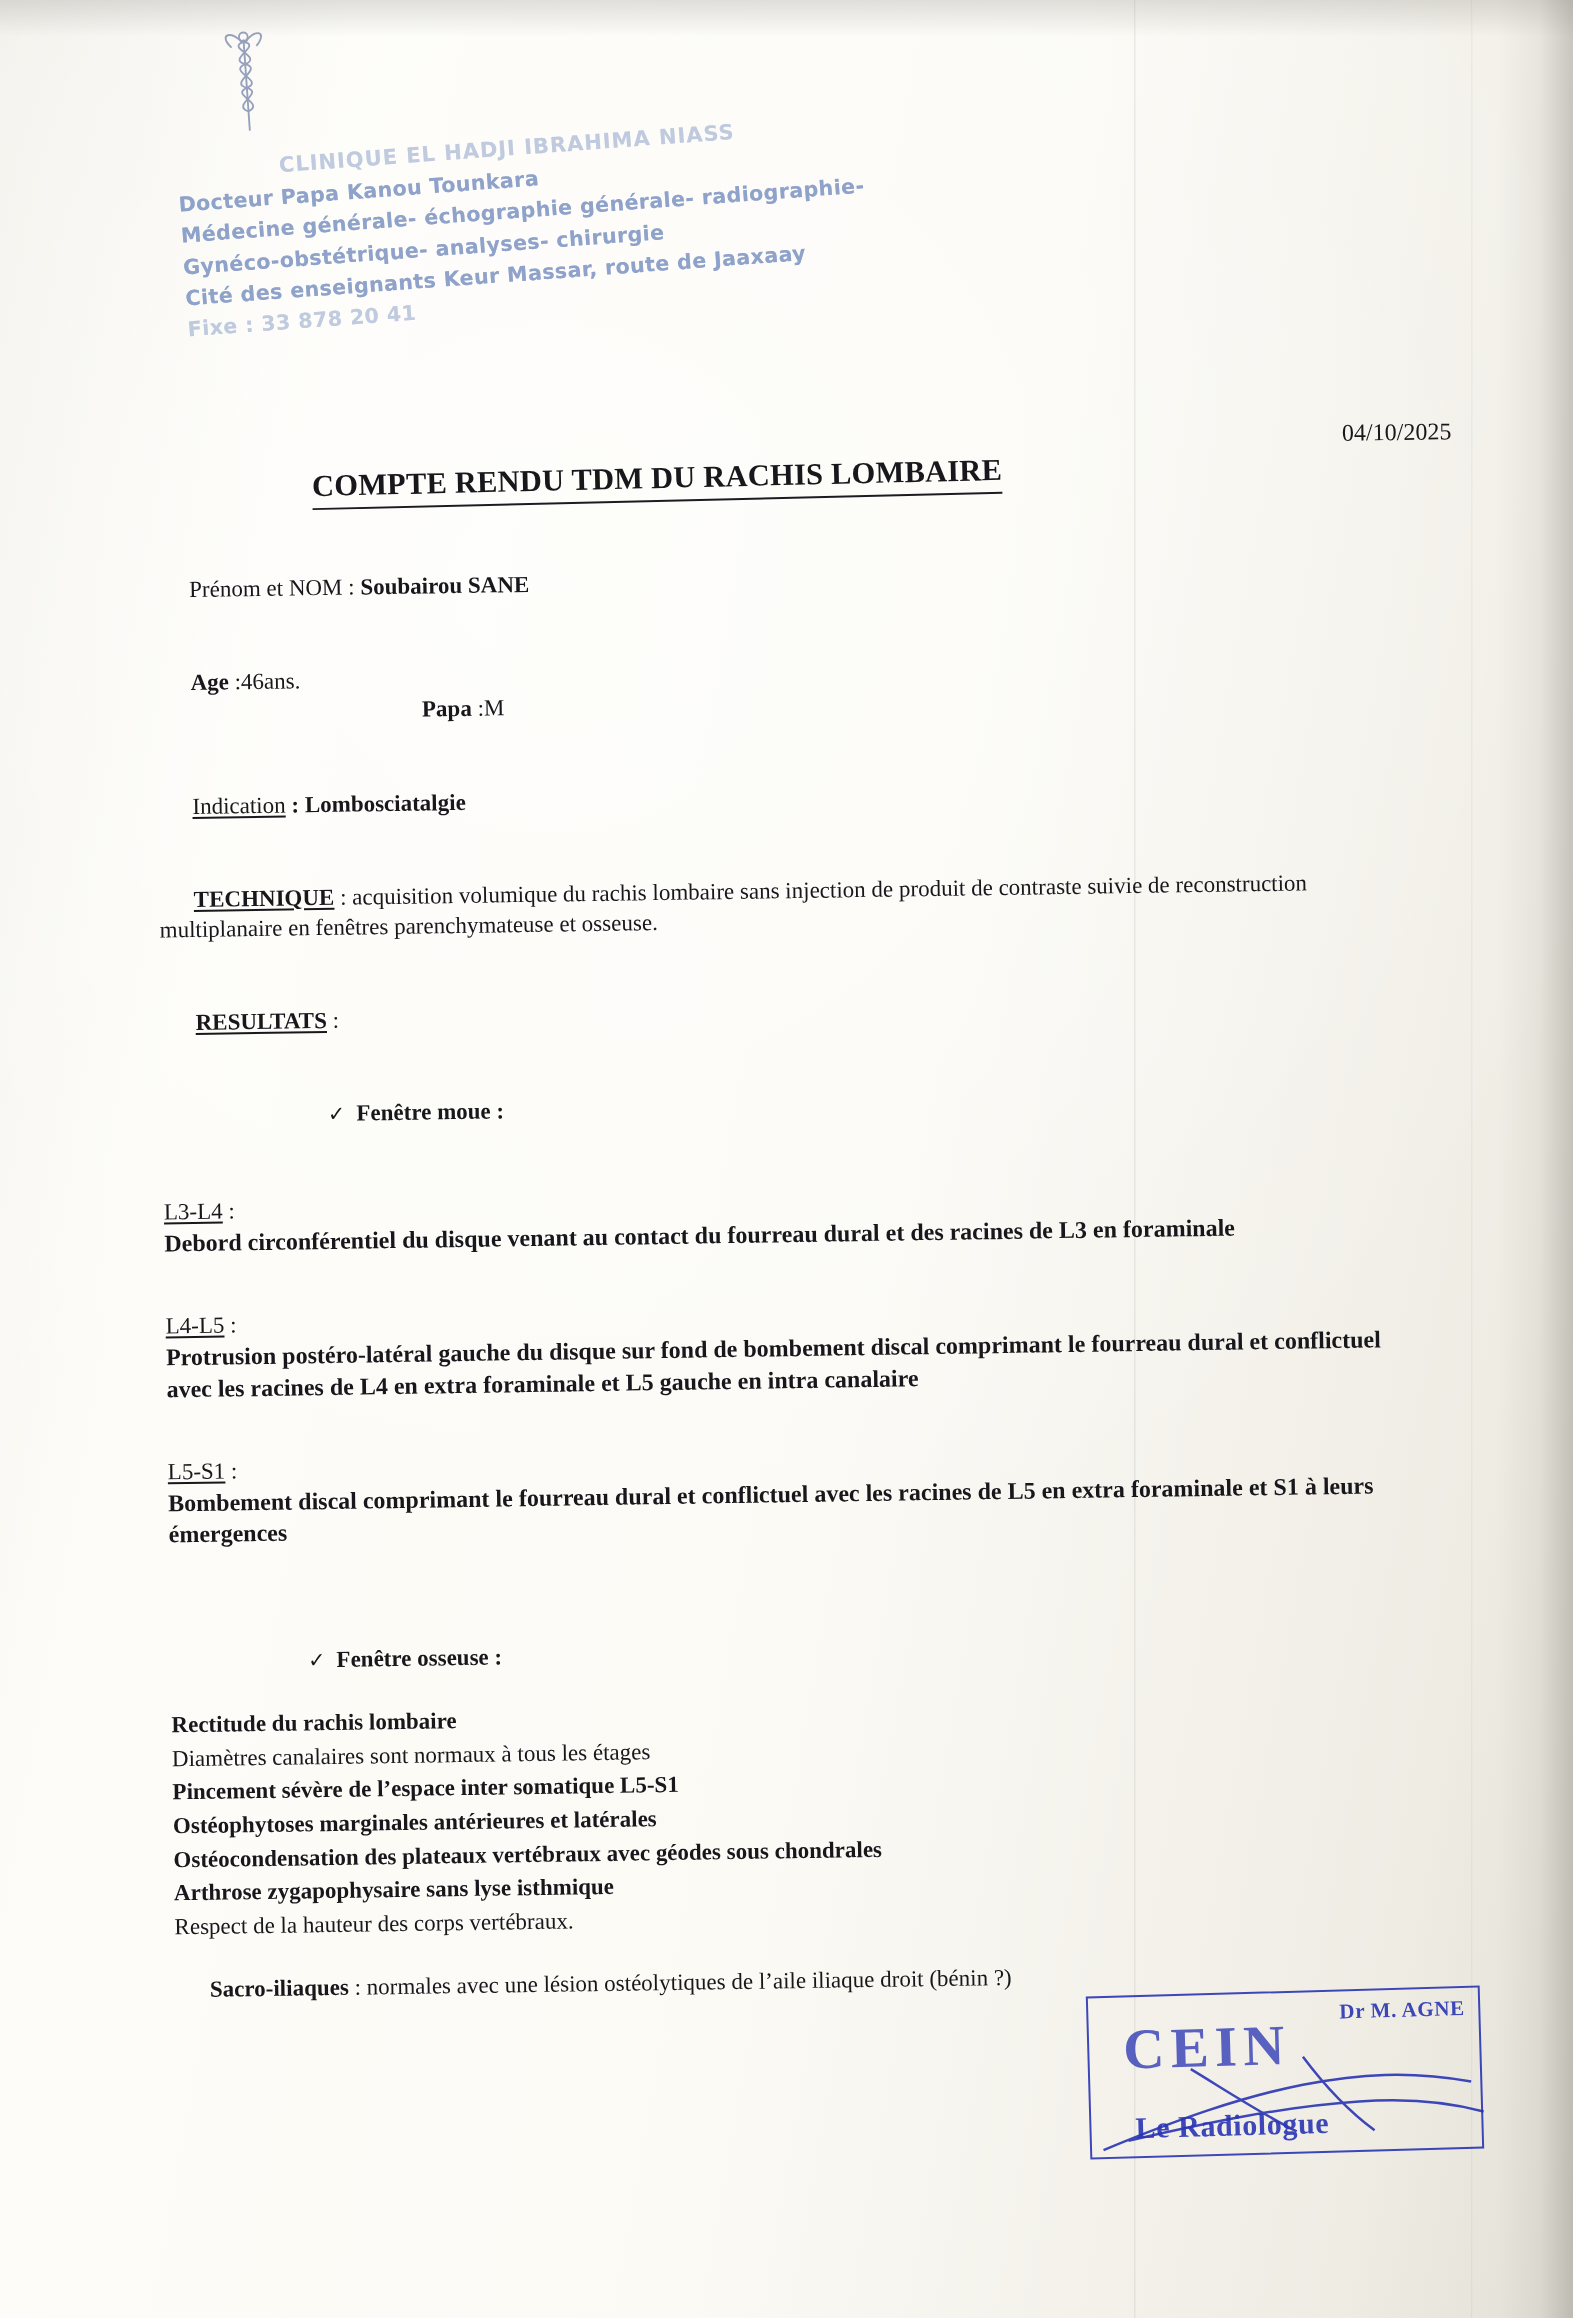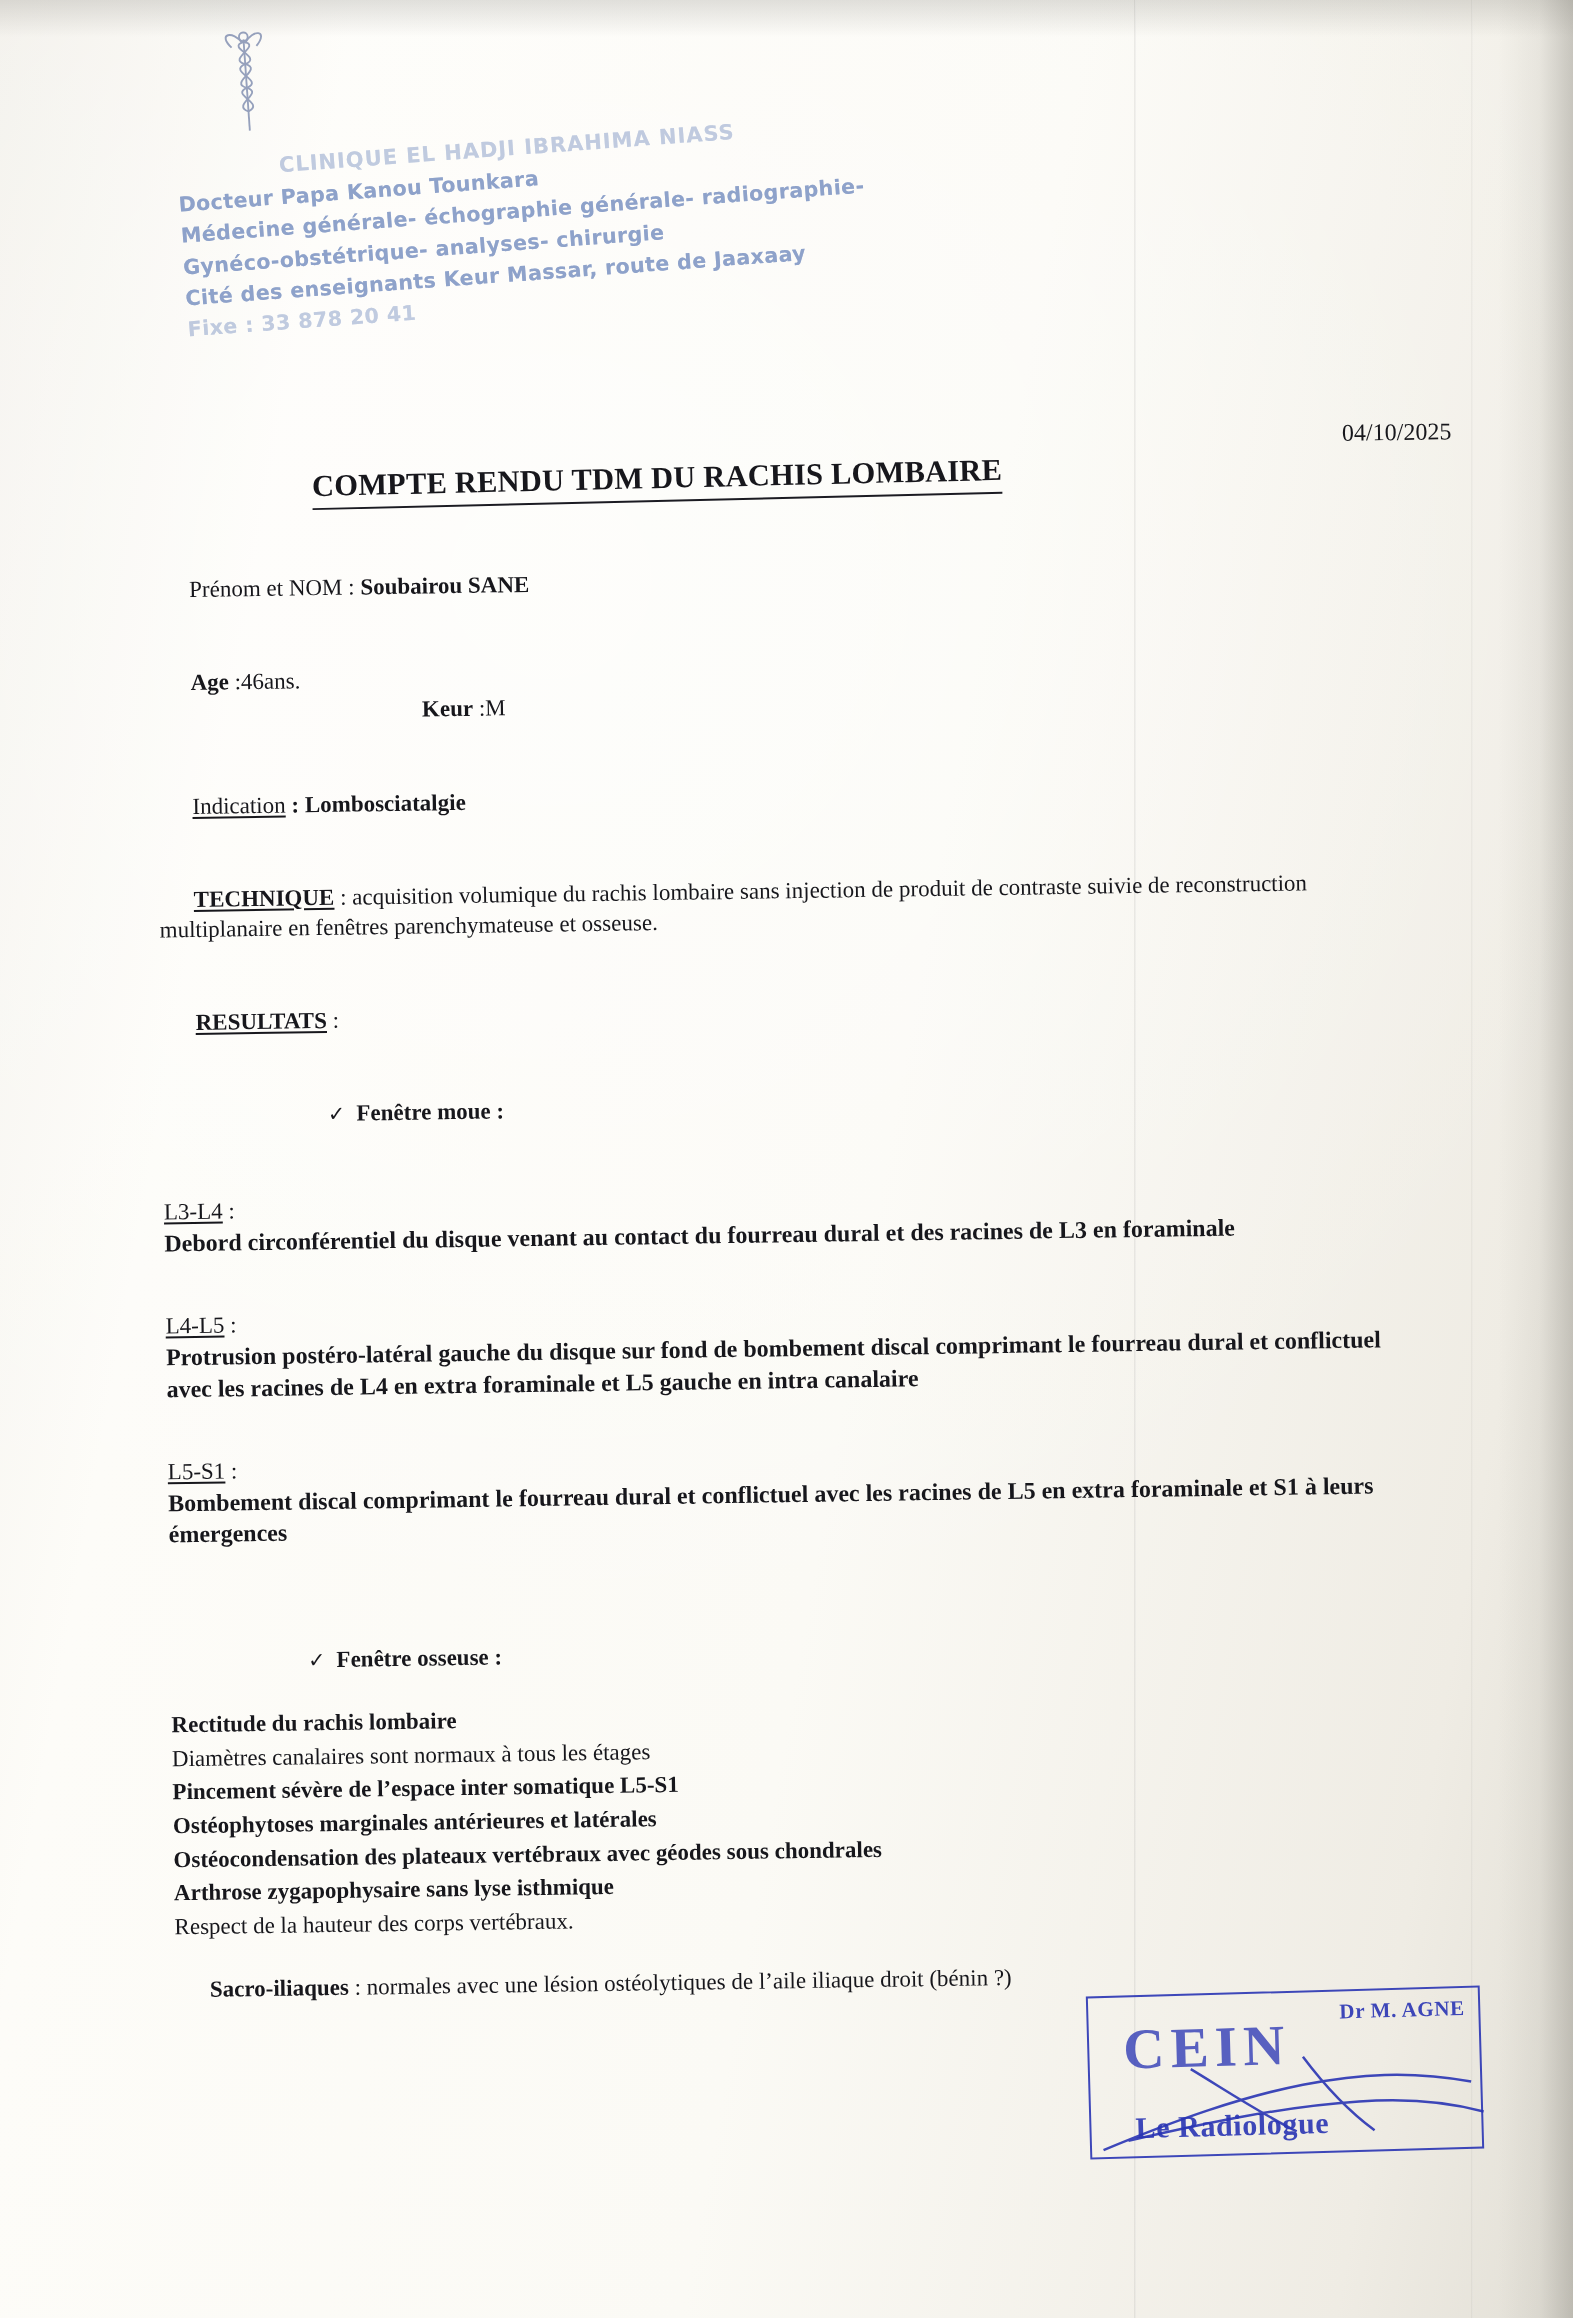--- a/index.html
+++ b/index.html
@@ -235,21 +235,21 @@
   <div class="doc-title">COMPTE RENDU TDM DU RACHIS LOMBAIRE</div>
 
   <div class="body-block">
 
     <p class="line">
       <span>Prénom et NOM</span><span> : </span><span class="b">Soubairou SANE</span>
     </p>
 
     <p class="line">
       <span class="b">Age</span><span> :</span><span>46ans.</span>
-      <span class="sexe b">Keur</span><span> :</span><span>M</span>
+      <span class="sexe b">Papa</span><span> :</span><span>M</span>
     </p>
 
     <p class="line">
       <span class="u">Indication</span><span class="b"> : </span><span class="b">Lombosciatalgie</span>
     </p>
 
     <p class="line">
       <span class="b u">TECHNIQUE</span><span> : acquisition volumique du rachis lombaire sans injection de produit de contraste suivie de reconstruction multiplanaire en fenêtres parenchymateuse et osseuse.</span>
     </p>
 

